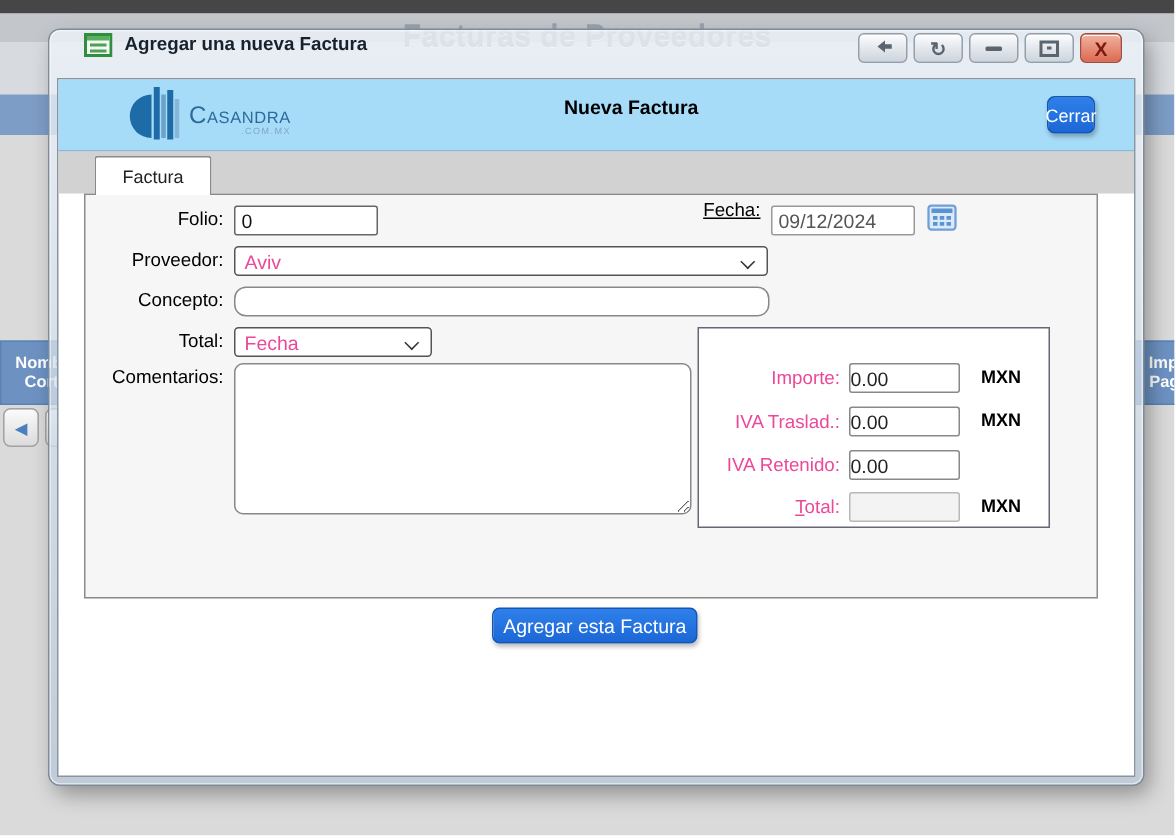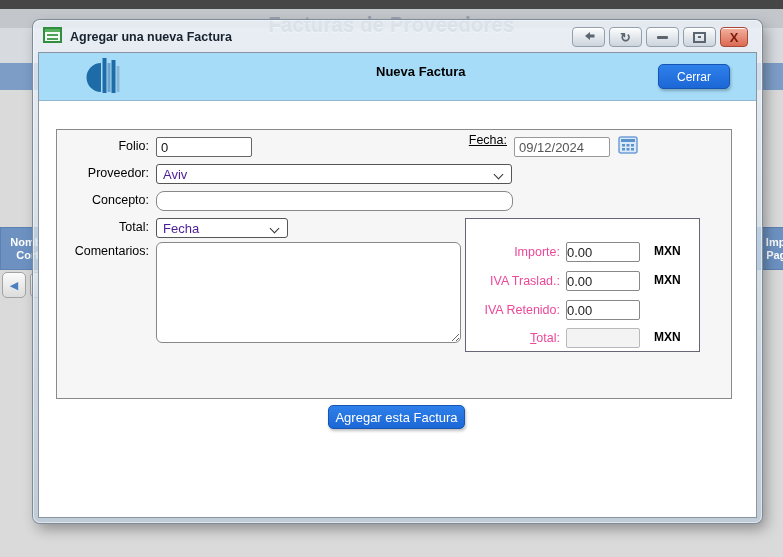--- a/index.html
+++ b/index.html
@@ -18,21 +18,21 @@
       align-items:center;justify-content:center;line-height:13px;}
   .bg-cell.left{left:0;width:60px;}
   .bg-cell.right{left:745px;width:80px;}
   .pg-btn{position:absolute;top:272px;width:22px;height:24px;border:1px solid #a3a3a3;border-radius:5px;
       background:linear-gradient(#fbfbfb,#dcdcdc);color:#4a7fc0;font-size:11px;display:flex;
       align-items:center;justify-content:center;z-index:1;}
   
   .dialog{position:absolute;left:33px;top:20px;width:729px;height:503px;border-radius:7px;z-index:10;
       background:linear-gradient(rgba(238,244,250,.78),rgba(182,198,214,.72));
       box-shadow:inset 0 0 0 1px rgba(255,255,255,.5),0 0 0 1px #7e8c9a,4px 6px 14px rgba(0,0,0,.35);}
-  .titlebar{height:30px;display:flex;align-items:center;padding:2px 8px 0 8px;}
+  .titlebar{height:30px;display:flex;align-items:flex-start;padding:2px 8px 0 21px;}
   .title-icon{margin:0 8px 0 2px;flex:none;}
   .title-text{font-size:12.5px;font-weight:bold;color:#17222e;white-space:nowrap;}
   .tb-spacer{flex:1;}
   .win-btns{display:flex;gap:4px;margin-right:6px;}
   .wbtn{width:33px;height:20px;border:1px solid #93a0ac;border-radius:4px;
       background:linear-gradient(#fcfdfe,#ccd4dc);display:flex;align-items:center;justify-content:center;
       color:#5a6570;box-shadow:inset 0 1px 0 rgba(255,255,255,.9);box-sizing:border-box;}
   .wbtn .glyph{font-size:13px;font-weight:bold;line-height:1;}
   .wbtn.close{width:28px;background:linear-gradient(#f2b2a0,#dc6a52);border-color:#a84a38;color:#7c1a10;}
   .min-shape{width:11px;height:3px;background:#5a6570;border-radius:1px;}
@@ -43,33 +43,33 @@
   
   .dlg-header{position:relative;height:47px;background:#a6dcf8;border-bottom:1px solid #90b7ce;}
   .logo{position:absolute;left:47px;top:3px;display:flex;}
   .brand-wrap{margin:15px 0 0 2px;}
   .brand{font-variant:small-caps;font-size:16px;color:#2b6a9c;letter-spacing:.4px;line-height:14px;}
   .brand-sub{font-size:6px;color:#7fa8c4;text-align:right;letter-spacing:1px;text-transform:uppercase;}
   .hdr-title{position:absolute;left:337px;top:11px;font-size:13px;font-weight:bold;color:#000;}
   .btn-blue{background:linear-gradient(#2f80ea,#1b67d6);border:1px solid #1556b4;border-radius:5px;
       color:#fff;display:flex;align-items:center;justify-content:center;box-sizing:border-box;
       box-shadow:1px 2px 3px rgba(0,0,0,.25);}
-  .cerrar{position:absolute;right:26px;top:11px;width:72px;height:25px;font-size:12px;}
+  .cerrar{position:absolute;right:26px;top:11px;width:32px;height:25px;font-size:12px;}
   
   .tab-strip{position:relative;height:28px;background:#d2d2d2;}
   .tab{position:absolute;left:24px;top:3px;width:78px;height:26px;background:#fff;
       border:1px solid #8a8a8a;border-bottom:none;border-radius:2px 2px 0 0;z-index:2;
       display:flex;align-items:center;justify-content:center;font-size:12px;color:#222;box-sizing:border-box;}
   .panel{position:absolute;left:17px;top:76px;width:676px;height:270px;border:1px solid #8a8a8a;
       background:#f6f6f6;box-sizing:border-box;}
   .lbl{position:absolute;font-size:12.5px;color:#000;text-align:right;white-space:nowrap;}
   .inp{position:absolute;border:1px solid #666;background:#fff;height:18px;border-radius:2px;
       font:13px "Liberation Sans",sans-serif;padding:0 4px;box-sizing:content-box;color:#111;}
   .sel{position:absolute;border:1px solid #555;border-radius:3px;background:#fff;height:20px;
-      font-size:13px;display:flex;align-items:center;padding:0 20px 0 6px;box-sizing:border-box;color:#4c1d95;}
+      font-size:13px;display:flex;align-items:center;padding:0 20px 0 6px;box-sizing:border-box;color:#ec4899;}
   .chev{position:absolute;right:9px;top:6px;width:6px;height:6px;border-right:1.6px solid #333;
       border-bottom:1.6px solid #333;transform:rotate(45deg);}
   .txtarea{position:absolute;left:99px;top:112px;width:293px;height:93px;border:1px solid #888;
       border-radius:6px;resize:both;font:13px "Liberation Sans",sans-serif;padding:3px 5px;background:#fff;}
   .cal-btn{position:absolute;left:560px;top:6px;width:22px;height:20px;background:none;border:none;
       padding:0;display:flex;align-items:center;justify-content:center;}
   
   .importes{position:absolute;left:408px;top:88px;width:235px;height:134px;border:1px solid #667;
       background:#fff;box-sizing:border-box;}
   .imp-hdr{height:18px;background:linear-gradient(#3a86dc,#1f66c2);color:#fff;font-weight:bold;
@@ -155,25 +155,32 @@
         <div class="logo">
           <span>
             <svg width="38" height="41" viewBox="0 0 38 41">
               <path d="M15 7 A 14 14 0 0 0 15 36 Z" fill="#1d6ca8"></path>
               <rect x="16.5" y="2" width="4" height="35" fill="#1d6ca8"></rect>
               <rect x="21.5" y="7" width="3" height="29" fill="#6aa2cc"></rect>
               <rect x="25.5" y="4" width="4" height="33" fill="#1d6ca8"></rect>
               <rect x="30.5" y="10" width="3" height="26" fill="#87b6d8"></rect>
             </svg>
           </span>
+          <span class="brand-wrap">
+            <div class="brand">Casandra</div>
+            <div class="brand-sub">.com.mx</div>
+          </span>
         </div>
         <div class="hdr-title">Nueva Factura</div>
         <button class="btn-blue cerrar">Cerrar</button>
       </div>
 
+      <div class="tab-strip">
+        <div class="tab">Factura</div>
+      </div>
 
       <div class="panel">
 
         <span class="lbl" style="left:0;top:9px;width:92px;">Folio:</span>
         <input class="inp" style="left: 99px; top: 7px; width: 86px;" value="0">
 
         <span class="lbl" style="left:350px;top:3px;width:100px;text-decoration:underline;">Fecha:</span>
         <input class="inp" style="left: 457px; top: 7px; width: 86px; color: rgb(85, 85, 85); border-color: rgb(153, 153, 153);" value="09/12/2024">
         <button class="cal-btn">
           <span>

